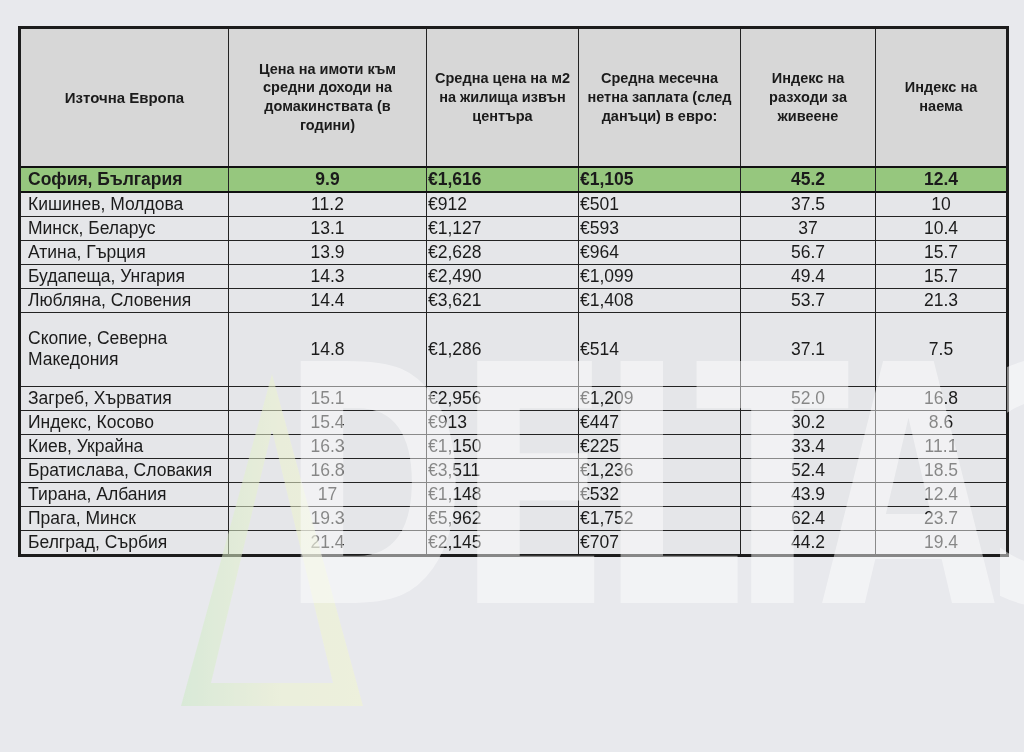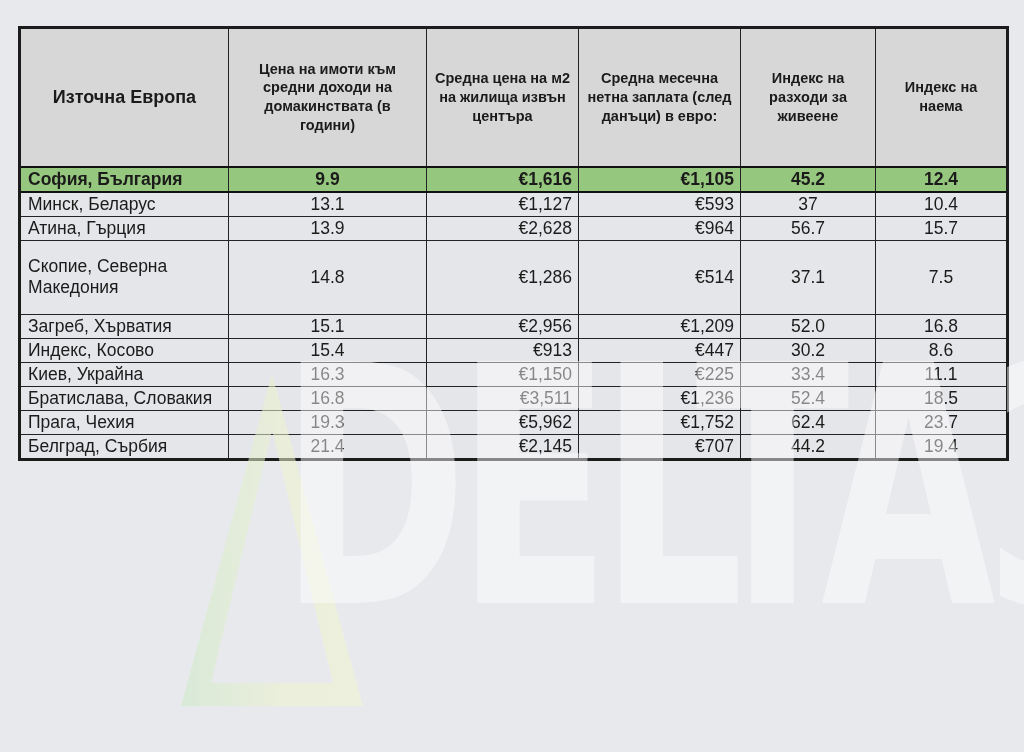--- a/index.html
+++ b/index.html
@@ -13,27 +13,27 @@
   table{
     border-collapse:collapse;table-layout:fixed;width:988px;
     border:3px solid #1c1c1c;
   }
   th,td{border:1.6px solid #232323;overflow:hidden;}
   thead tr{height:139px;}
   thead th{
     background:#d7d7d7;font-weight:bold;text-align:center;vertical-align:middle;
     font-size:14.5px;line-height:1.3;padding:4px 8px;
   }
-  thead th.first{font-size:18px;}
+  thead th.first{font-size:15px;}
   tbody tr{height:23px;}
   tbody tr.tall{height:74px;}
   tbody td{background:#e5e6e9;font-size:17.5px;vertical-align:middle;}
   td.city{text-align:left;padding:0 4px 0 7px;}
   td.num{text-align:center;margin-top:7px;}
-  td.euro{text-align:right;padding-right:6px;margin-left:48px;}
+  td.euro{padding-right:6px;margin-left:48px;}
   tr.hl td{
     background:#96c77e;font-weight:bold;
     border-top:2.6px solid #111;border-bottom:2.6px solid #111;
   }
   
   .wm{position:absolute;pointer-events:none;z-index:5;}
   .wm-tri{left:181px;top:374px;width:182px;height:332px;opacity:.55;}
   .wm-text{
     left:280px;top:338px;height:320px;white-space:nowrap;
     font-family:"DejaVu Sans","Liberation Sans",sans-serif;
@@ -70,34 +70,58 @@
       <tbody>
           <tr class="hl">
       <td class="city">София, България</td>
       <td class="num">9.9</td>
       <td class="euro">€1,616</td>
       <td class="euro">€1,105</td>
       <td class="num">45.2</td>
       <td class="num">12.4</td>
     </tr>
           <tr>
+      <td class="city">Кишинев, Молдова</td>
+      <td class="num">11.2</td>
+      <td class="euro">€912</td>
+      <td class="euro">€501</td>
+      <td class="num">37.5</td>
+      <td class="num">10</td>
+    </tr>
+          <tr>
       <td class="city">Минск, Беларус</td>
       <td class="num">13.1</td>
       <td class="euro">€1,127</td>
       <td class="euro">€593</td>
       <td class="num">37</td>
       <td class="num">10.4</td>
     </tr>
           <tr>
       <td class="city">Атина, Гърция</td>
       <td class="num">13.9</td>
       <td class="euro">€2,628</td>
       <td class="euro">€964</td>
       <td class="num">56.7</td>
       <td class="num">15.7</td>
+    </tr>
+          <tr>
+      <td class="city">Будапеща, Унгария</td>
+      <td class="num">14.3</td>
+      <td class="euro">€2,490</td>
+      <td class="euro">€1,099</td>
+      <td class="num">49.4</td>
+      <td class="num">15.7</td>
+    </tr>
+          <tr>
+      <td class="city">Любляна, Словения</td>
+      <td class="num">14.4</td>
+      <td class="euro">€3,621</td>
+      <td class="euro">€1,408</td>
+      <td class="num">53.7</td>
+      <td class="num">21.3</td>
     </tr>
           <tr class="tall">
       <td class="city">Скопие, Северна Македония</td>
       <td class="num">14.8</td>
       <td class="euro">€1,286</td>
       <td class="euro">€514</td>
       <td class="num">37.1</td>
       <td class="num">7.5</td>
     </tr>
           <tr>
@@ -126,21 +150,29 @@
     </tr>
           <tr>
       <td class="city">Братислава, Словакия</td>
       <td class="num">16.8</td>
       <td class="euro">€3,511</td>
       <td class="euro">€1,236</td>
       <td class="num">52.4</td>
       <td class="num">18.5</td>
     </tr>
           <tr>
-      <td class="city">Прага, Чехия</td>
+      <td class="city">Тирана, Албания</td>
+      <td class="num">17</td>
+      <td class="euro">€1,148</td>
+      <td class="euro">€532</td>
+      <td class="num">43.9</td>
+      <td class="num">12.4</td>
+    </tr>
+          <tr>
+      <td class="city">Прага, Минск</td>
       <td class="num">19.3</td>
       <td class="euro">€5,962</td>
       <td class="euro">€1,752</td>
       <td class="num">62.4</td>
       <td class="num">23.7</td>
     </tr>
           <tr>
       <td class="city">Белград, Сърбия</td>
       <td class="num">21.4</td>
       <td class="euro">€2,145</td>

